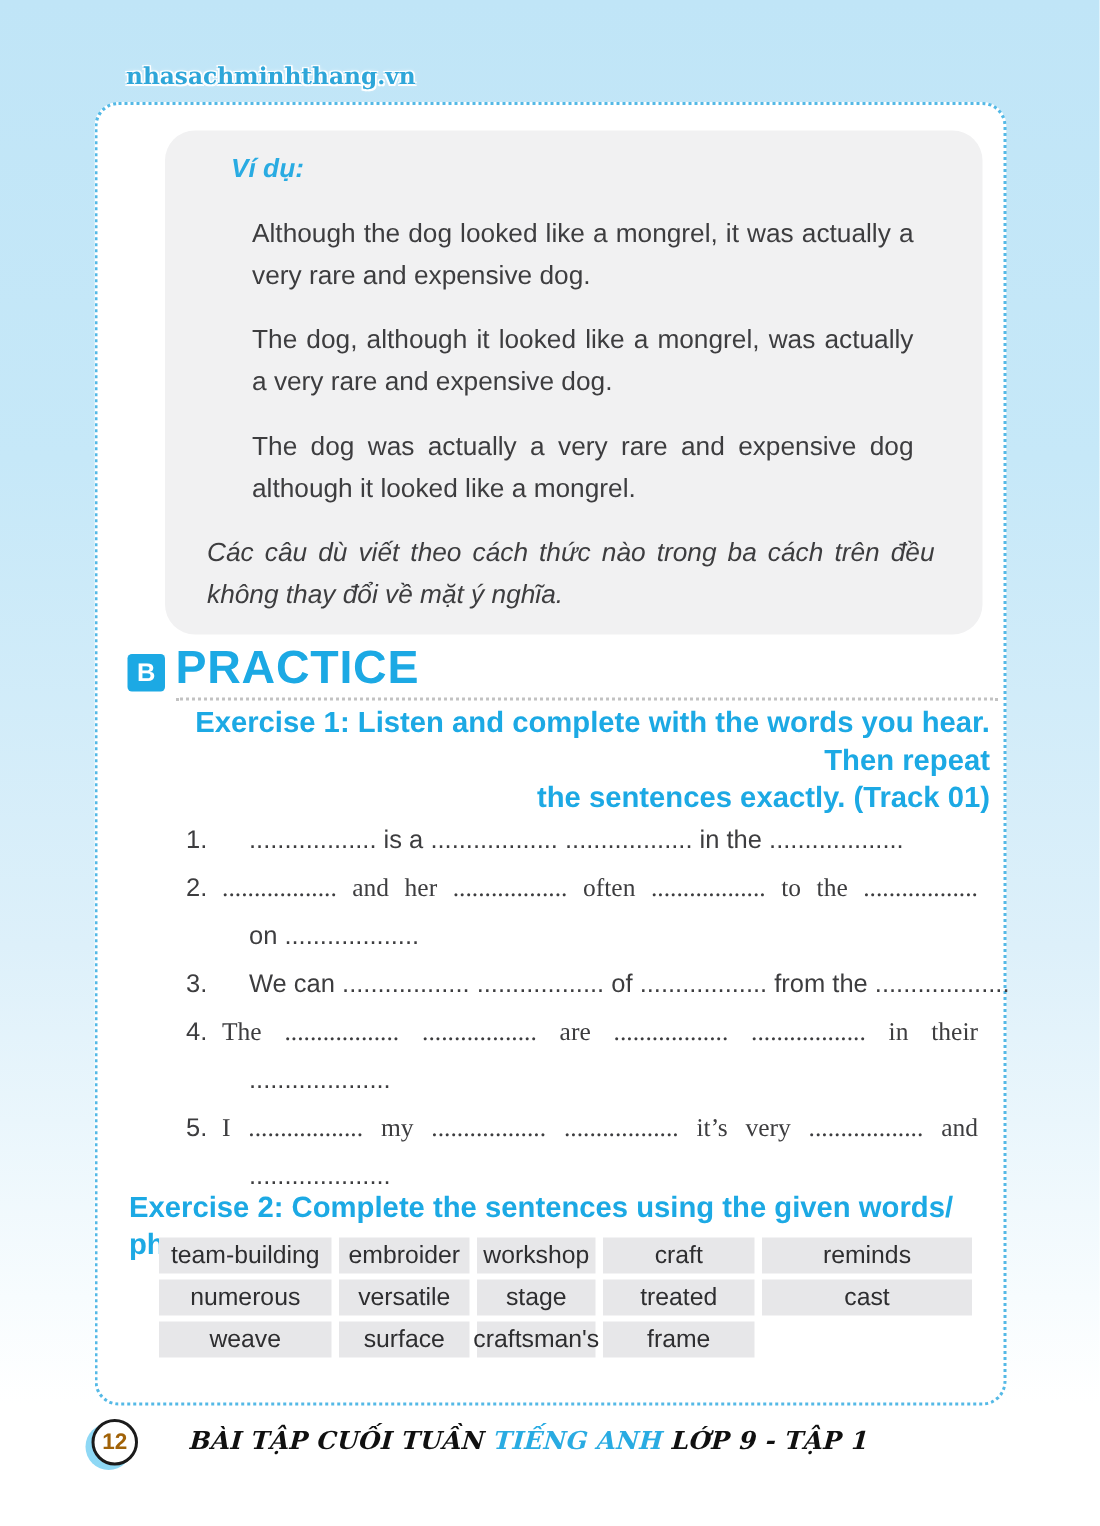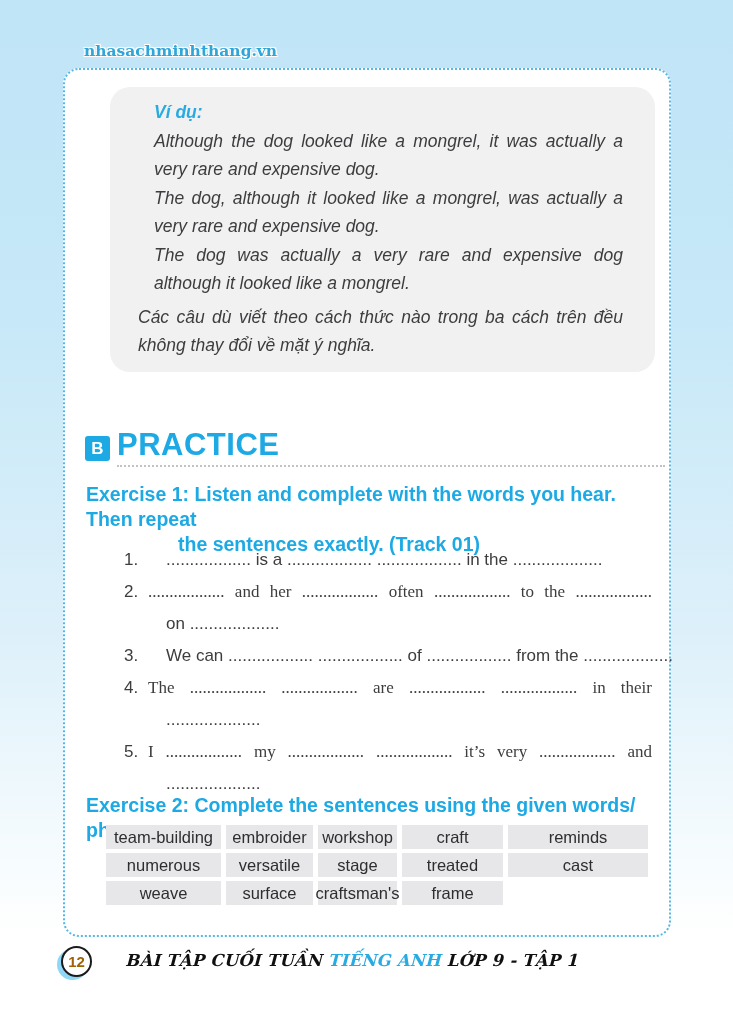--- a/index.html
+++ b/index.html
@@ -14,36 +14,36 @@
 
   
   .panel{position:absolute;left:63px;top:68px;width:608px;height:869px;box-sizing:border-box;
     background:#ffffff;border:2px dotted #54b9e6;border-radius:16px;}
 
   
   .example-box{position:absolute;left:45px;top:17px;width:545px;box-sizing:border-box;
     background:#f1f1f2;border-radius:20px;padding:11px 32px 12px 44px;
     color:#3d3d3f;font-size:17.5px;line-height:28.5px;}
   .ex-label{color:#29abe2;font-style:italic;font-weight:bold;}
-  .ex-sent{margin:0;text-align:justify;font-style:italic;}
+  .ex-sent{margin:14px;text-align:justify;}
   .ex-note{margin:5px 0 0 -16px;font-style:italic;text-align:justify;}
 
   
   .practice{position:absolute;left:20px;top:359px;width:580px;display:flex;align-items:flex-end;}
   .p-badge{width:25px;height:25px;border-radius:3px;background:#1ca9e4;color:#fff;
     font-weight:bold;font-size:17px;display:flex;align-items:center;justify-content:center;
     margin:0 7px 6px 0;flex:0 0 auto;}
   .p-rule{flex:1;border-bottom:2px dotted #c2c2c2;padding-bottom:5px;}
   .p-title{font-size:31px;font-weight:bold;color:#1ca9e4;line-height:1;letter-spacing:.5px;}
 
   
   .exh{position:absolute;left:21px;width:574px;color:#1ca9e4;font-weight:bold;
     font-size:19.5px;line-height:25px;}
   .exh .l2{margin-left:92px;}
-  #ex1h{top:412px;}
+  #ex1h{top:400px;text-align:right;}
   #ex2h{top:723px;}
 
   
   .list{position:absolute;left:59px;top:474px;width:528px;color:#3d3d3f;
     font-size:17px;line-height:32px;}
   .item{display:flex;}
   .item .num{flex:0 0 24px;}
   .item .body{flex:1;}
   .body .ln{white-space:nowrap;margin-left:18px;}
   .body .jl{white-space:normal;text-align:justify;text-align-last:justify;font-family:Liberation Serif, serif;}

